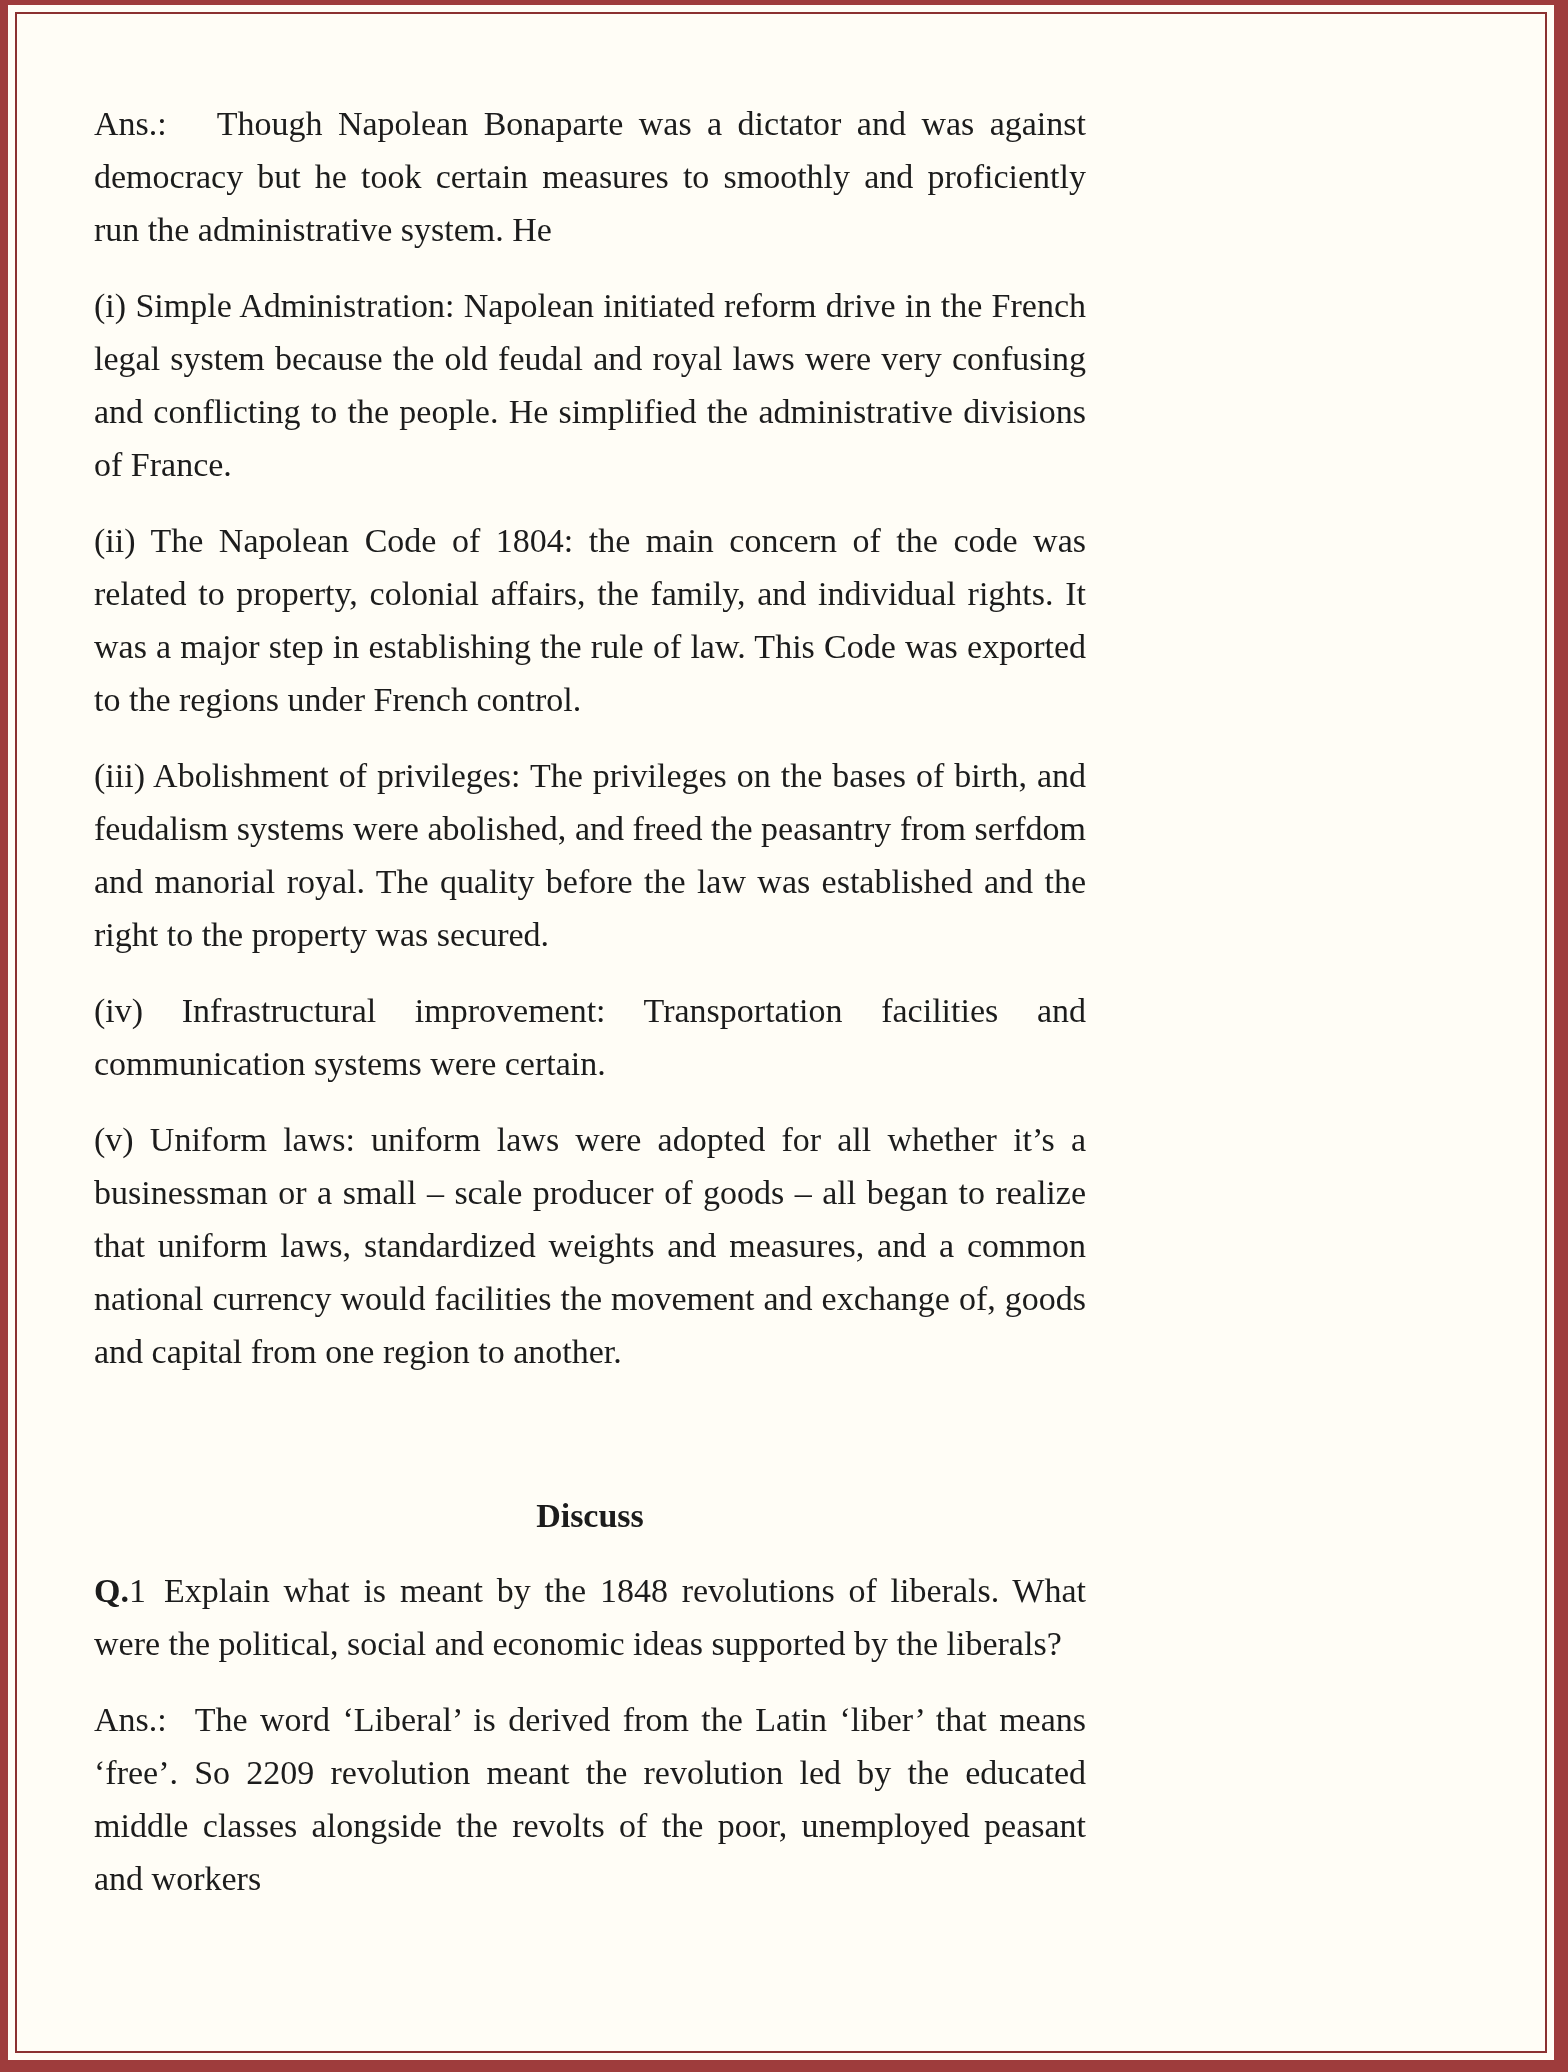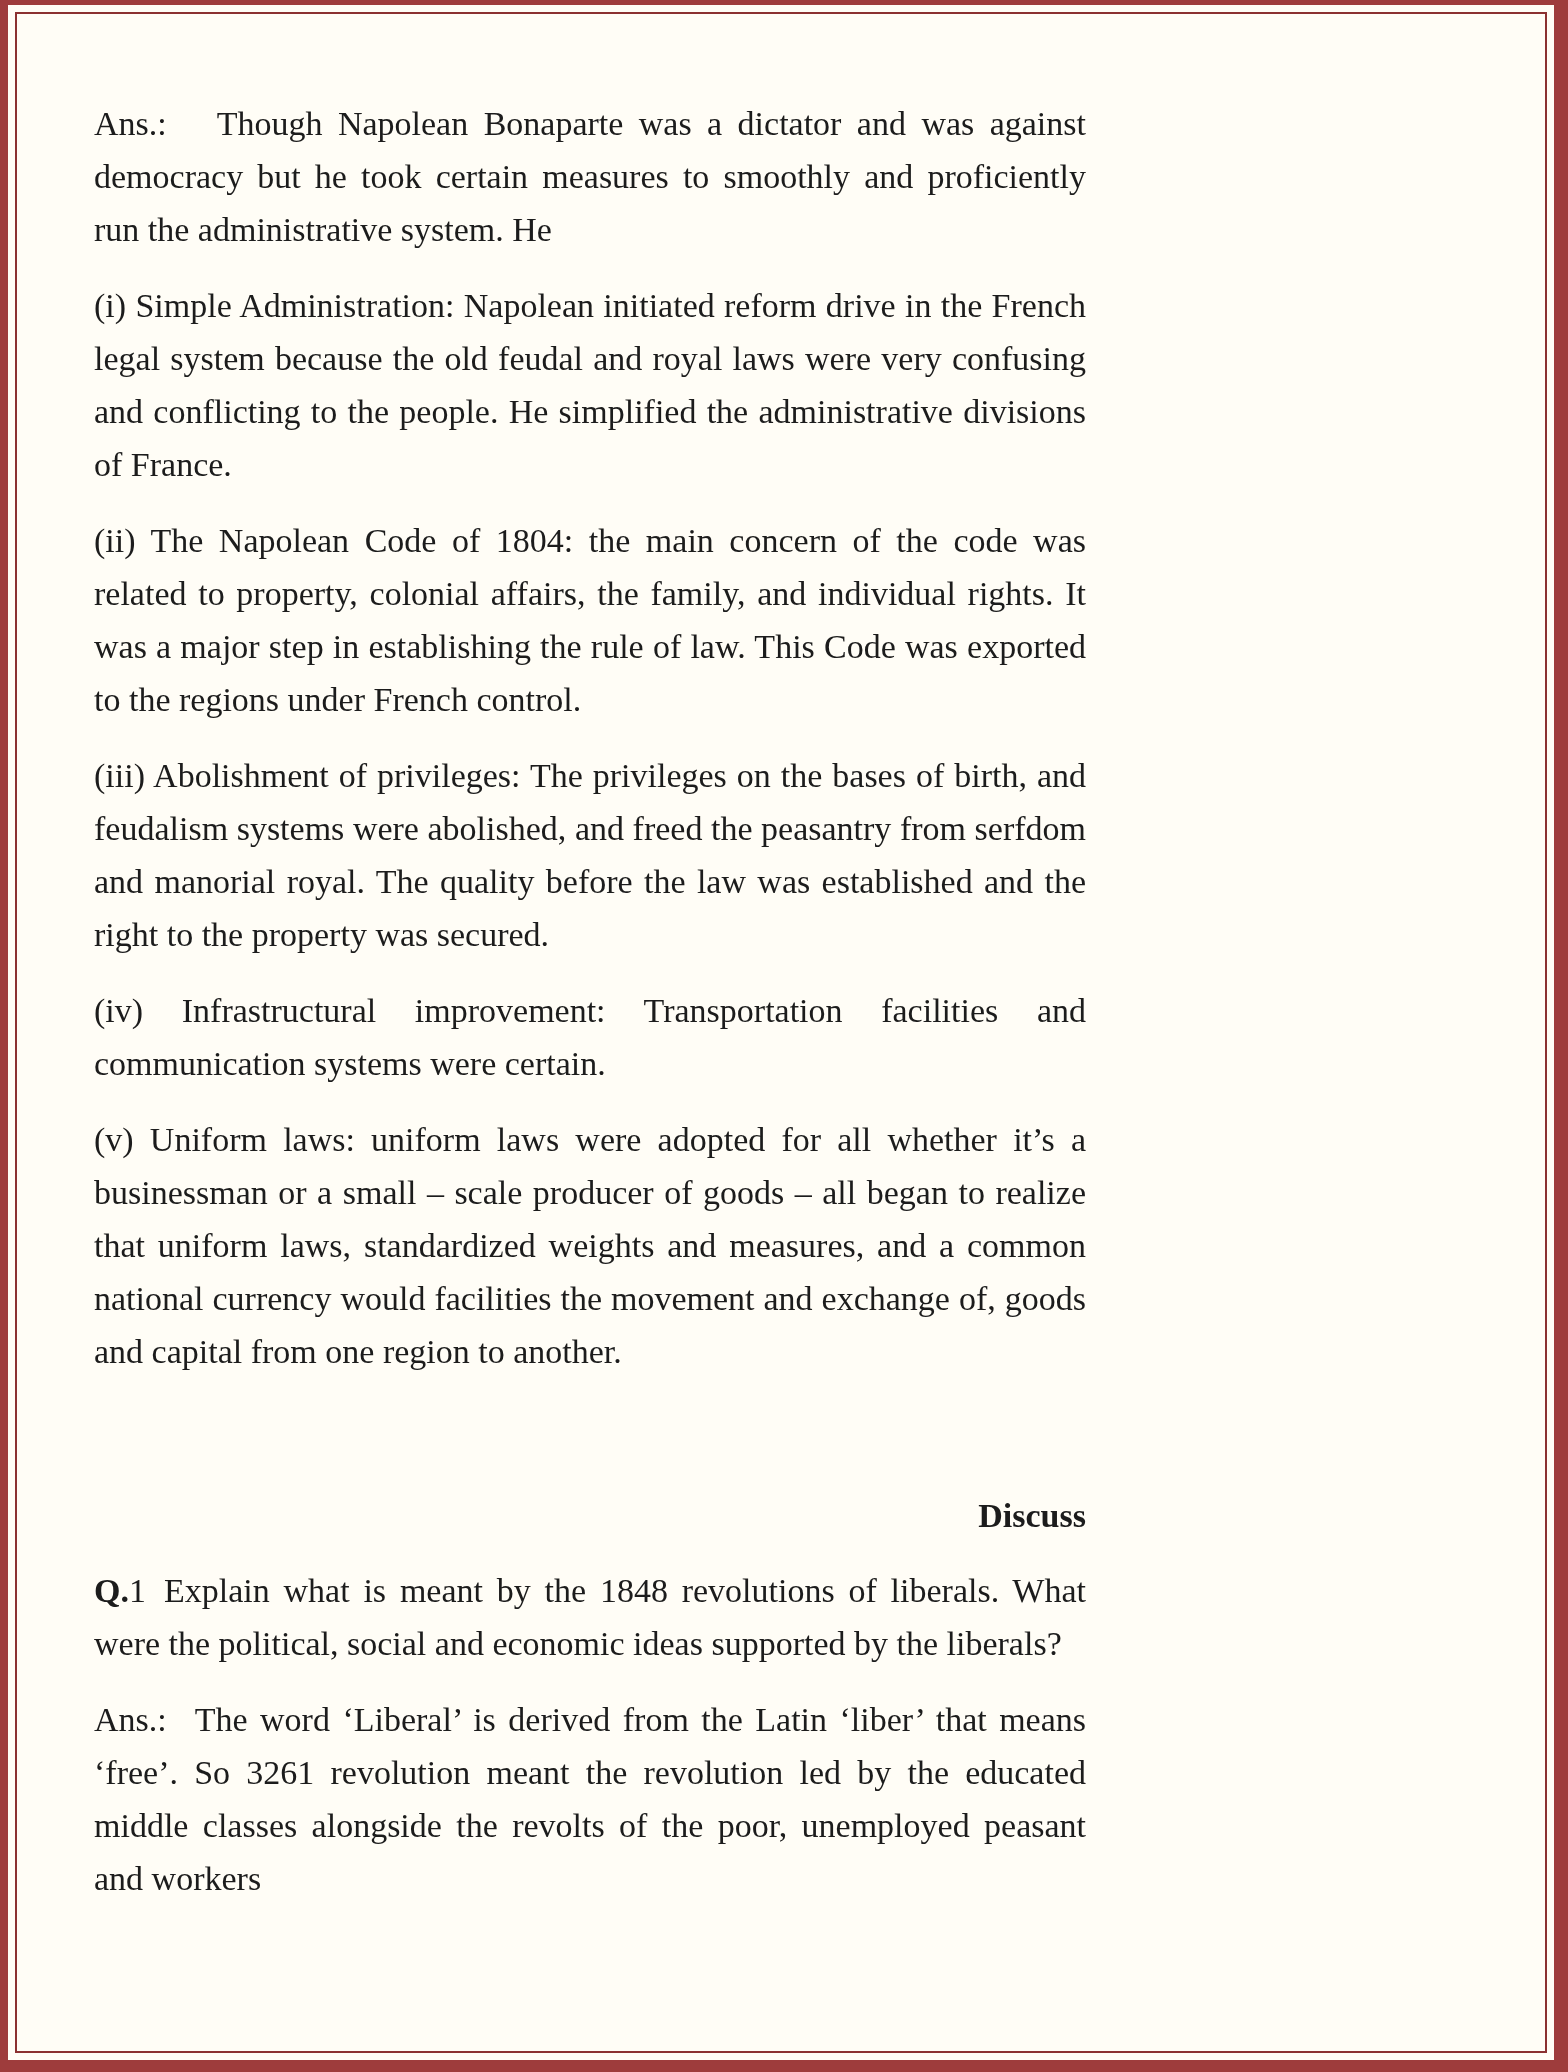--- a/index.html
+++ b/index.html
@@ -37,21 +37,21 @@
   .para { margin: 16px 0 23px 0; }
   .lead-tab   { padding-right: 50px; }
   .lead-small { padding-right: 28px; }
   .q-label { font-weight: bold; }
   .q-num   { padding-right: 18px; }
   .section-heading {
     font-weight: bold;
     margin: 116px 0 26px 0;
     font-size: 34px;
     line-height: 44px;
-    text-align: right;
+    text-align: center;
   }
 </style>
 </head>
 <body>
 
 <div class="sheet">
   <div class="inner-rule"></div>
 
   <main class="content">
 
@@ -64,16 +64,16 @@
     <p class="para"><span>(iii) Abolishment of privileges: The privileges on the bases of birth, and feudalism systems were abolished, and freed the peasantry from serfdom and manorial royal. The quality before the law was established and the right to the property was secured.</span></p>
 
     <p class="para"><span>(iv) Infrastructural improvement: Transportation facilities and communication systems were certain.</span></p>
 
     <p class="para"><span>(v) Uniform laws: uniform laws were adopted for all whether it’s a businessman or a small – scale producer of goods – all began to realize that uniform laws, standardized weights and measures, and a common national currency would facilities the movement and exchange of, goods and capital from one region to another.</span></p>
 
     <h2 class="section-heading">Discuss</h2>
 
     <p class="para"><span class="q-label">Q.</span><span class="q-num">1</span><span>Explain what is meant by the 1848 revolutions of liberals. What were the political, social and economic ideas supported by the liberals?</span></p>
 
-    <p class="para"><span class="lead-small">Ans.:</span><span>The word ‘Liberal’ is derived from the Latin ‘liber’ that means ‘free’. So 3261 revolution meant the revolution led by the educated middle classes alongside the revolts of the poor, unemployed peasant and workers</span></p>
+    <p class="para"><span class="lead-small">Ans.:</span><span>The word ‘Liberal’ is derived from the Latin ‘liber’ that means ‘free’. So 2209 revolution meant the revolution led by the educated middle classes alongside the revolts of the poor, unemployed peasant and workers</span></p>
 
   </main>
 </div>
 
 </body></html>

